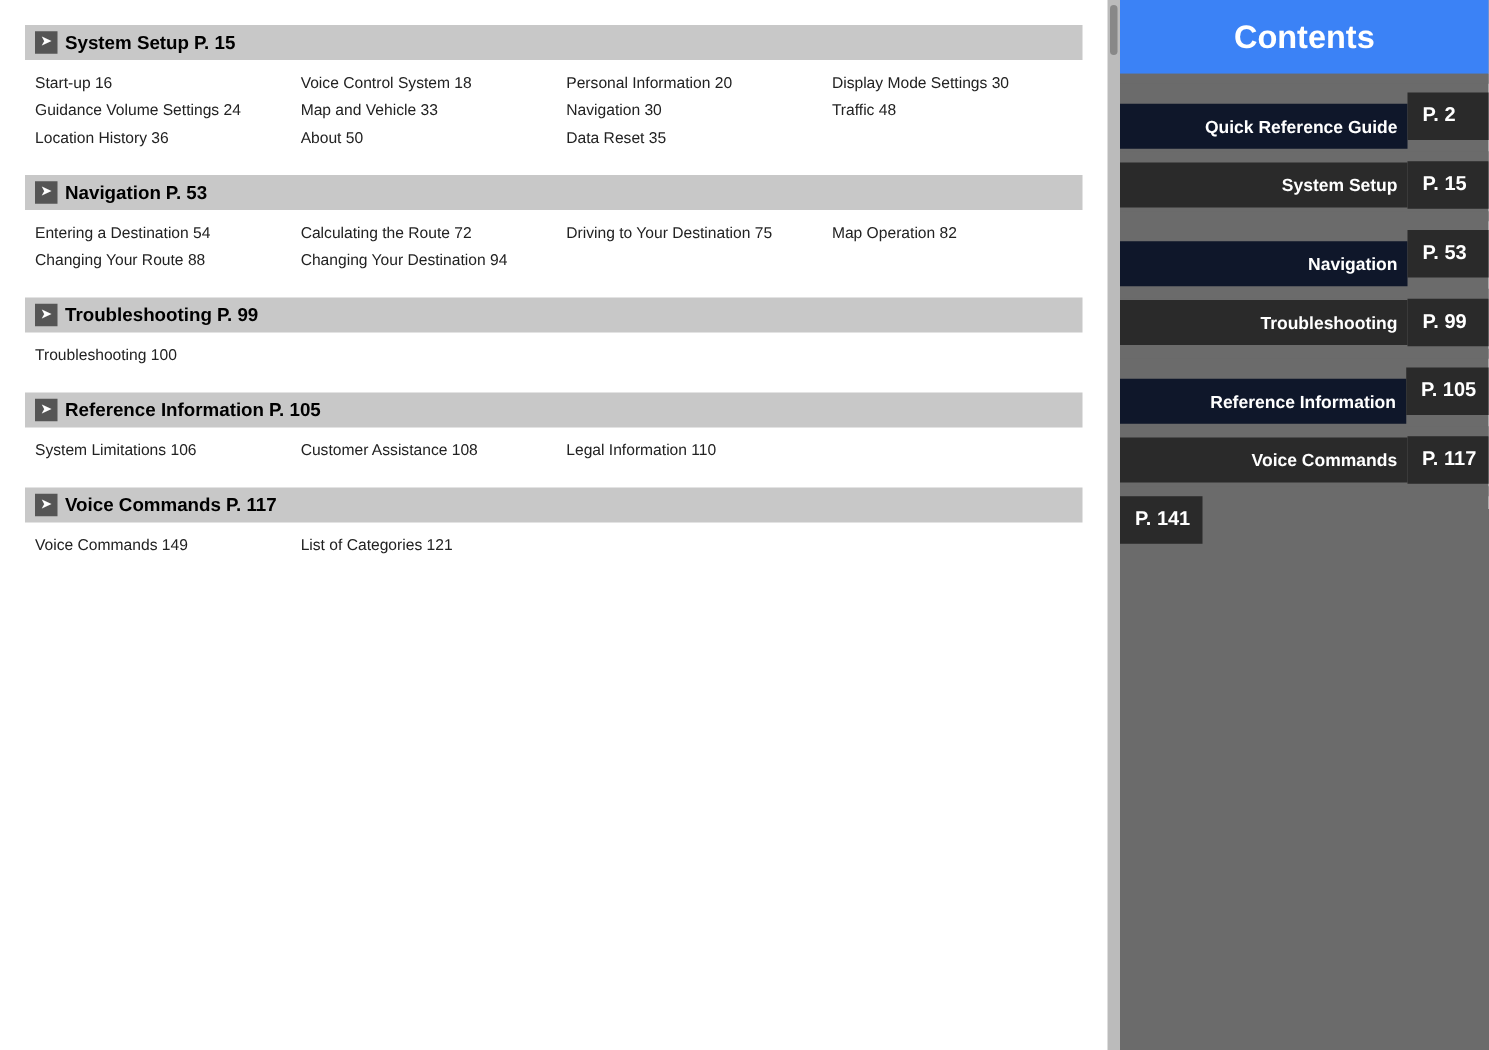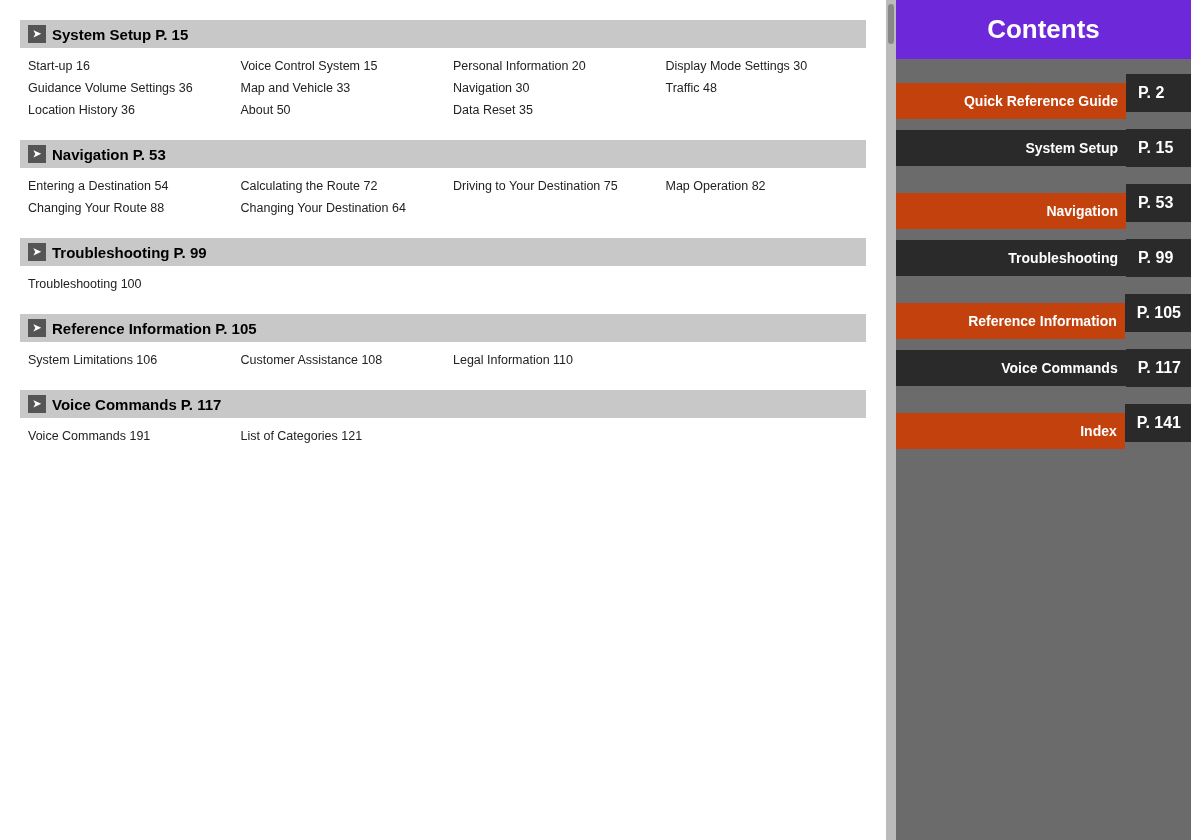--- a/index.html
+++ b/index.html
@@ -24,21 +24,21 @@
     
     .sidebar {
       width: 295px;
       background: #6b6b6b;
       display: flex;
       flex-direction: column;
       flex-shrink: 0;
     }
 
     .sidebar-title {
-      background: #6d28d9;
+      background: #3b82f6;
       color: #fff;
       font-size: 26px;
       font-weight: bold;
       text-align: center;
       padding: 14px 25px;
     }
 
     .sidebar-item {
       display: flex;
       align-items: center;
@@ -55,21 +55,21 @@
       text-align: right;
       padding: 10px 8px 10px 10px;
       flex: 1;
     }
 
     .sidebar-item-label.dark {
       background: #2a2a2a;
     }
 
     .sidebar-item-label.medium {
-      background: #c2410c;
+      background: #0f172a;
       margin-top: 16px;
     }
 
     .sidebar-item-page {
       background: #2a2a2a;
       color: #fff;
       font-size: 16px;
       font-weight: bold;
       padding: 10px 10px 10px 12px;
       min-width: 65px;
@@ -158,24 +158,24 @@
 <div class="main-content">
 
 <div class="section">
       <div class="section-header">
         <span class="section-header-icon">➤</span>
         <span class="section-header-title">System Setup</span>
         <span class="section-header-page"> P. 15</span>
       </div>
       <div class="section-body">
         <span>Start-up 16</span>
-        <span>Voice Control System 15</span>
+        <span>Voice Control System 18</span>
         <span>Personal Information 20</span>
         <span>Display Mode Settings 30</span>
-        <span>Guidance Volume Settings 36</span>
+        <span>Guidance Volume Settings 24</span>
         <span>Map and Vehicle 33</span>
         <span>Navigation 30</span>
         <span>Traffic 48</span>
         <span>Location History 36</span>
         <span>About 50</span>
         <span>Data Reset 35</span>
         <span></span>
       </div>
     </div>
     <div class="section">
@@ -183,21 +183,21 @@
         <span class="section-header-icon">➤</span>
         <span class="section-header-title">Navigation</span>
         <span class="section-header-page"> P. 53</span>
       </div>
       <div class="section-body">
         <span>Entering a Destination 54</span>
         <span>Calculating the Route 72</span>
         <span>Driving to Your Destination 75</span>
         <span>Map Operation 82</span>
         <span>Changing Your Route 88</span>
-        <span>Changing Your Destination 64</span>
+        <span>Changing Your Destination 94</span>
         <span></span>
         <span></span>
       </div>
     </div>
     <div class="section">
       <div class="section-header">
         <span class="section-header-icon">➤</span>
         <span class="section-header-title">Troubleshooting</span>
         <span class="section-header-page"> P. 99</span>
       </div>
@@ -221,21 +221,21 @@
         <span></span>
       </div>
     </div>
     <div class="section">
       <div class="section-header">
         <span class="section-header-icon">➤</span>
         <span class="section-header-title">Voice Commands</span>
         <span class="section-header-page"> P. 117</span>
       </div>
       <div class="section-body">
-        <span>Voice Commands 191</span>
+        <span>Voice Commands 149</span>
         <span>List of Categories 121</span>
         <span></span>
         <span></span>
       </div>
     </div>
   </div>
 
 <div class="scroll-strip">
   <div class="scroll-thumb"></div>
 </div>
@@ -268,16 +268,15 @@
       <div class="sidebar-item-label medium">Reference Information</div>
       <div class="sidebar-item-page ">P. 105</div>
     </div>
     <div class="sidebar-gap"></div>
     <div class="sidebar-item">
       <div class="sidebar-item-label dark">Voice Commands</div>
       <div class="sidebar-item-page ">P. 117</div>
     </div>
     <div class="sidebar-gap"></div>
     <div class="sidebar-item">
-      <div class="sidebar-item-label medium">Index</div>
       <div class="sidebar-item-page ">P. 141</div>
     </div>
   </div>
 
 </body></html>

